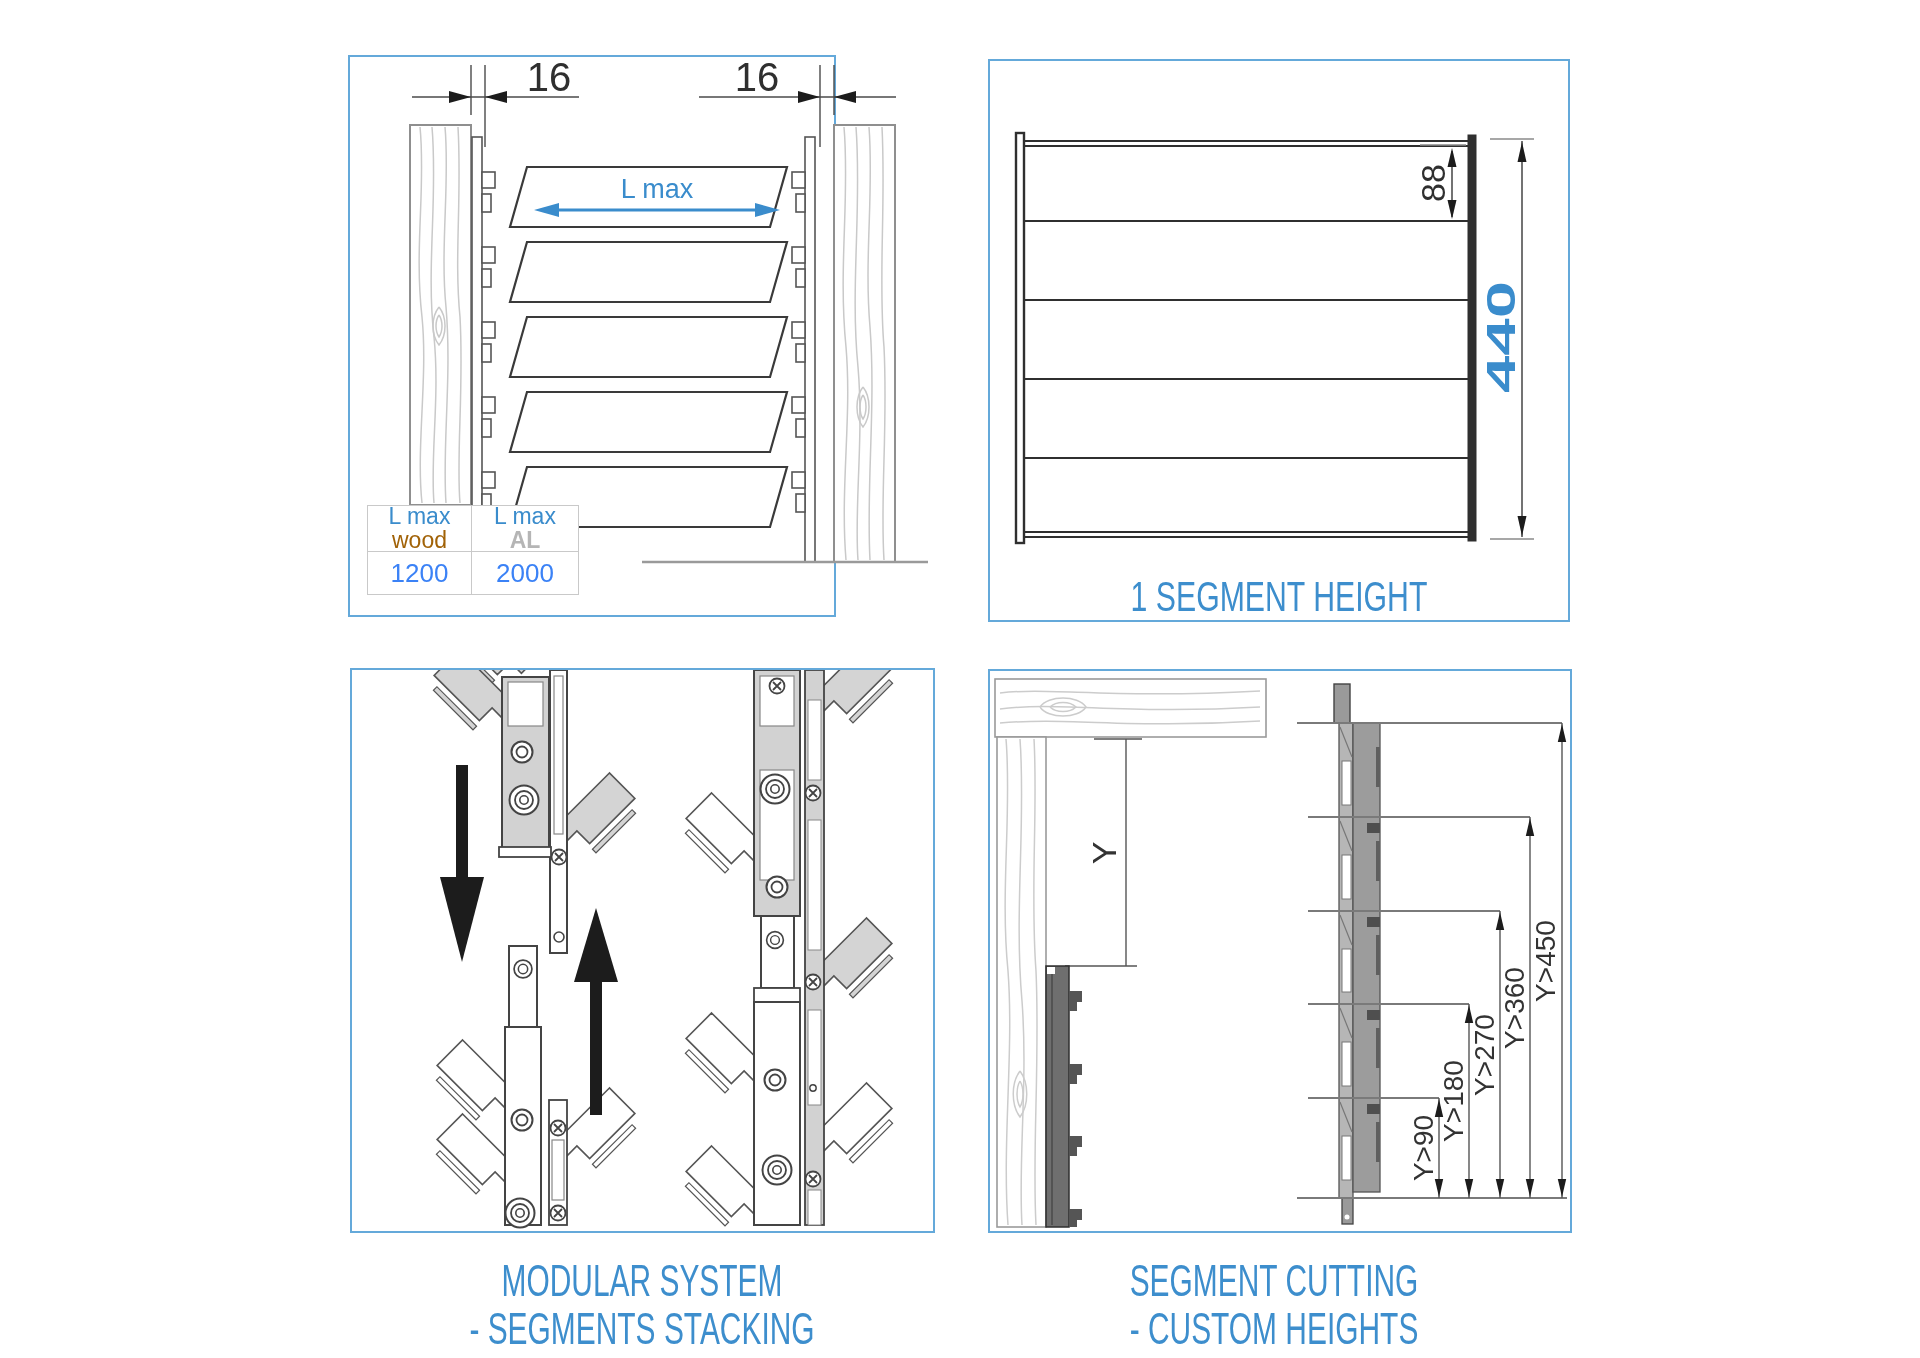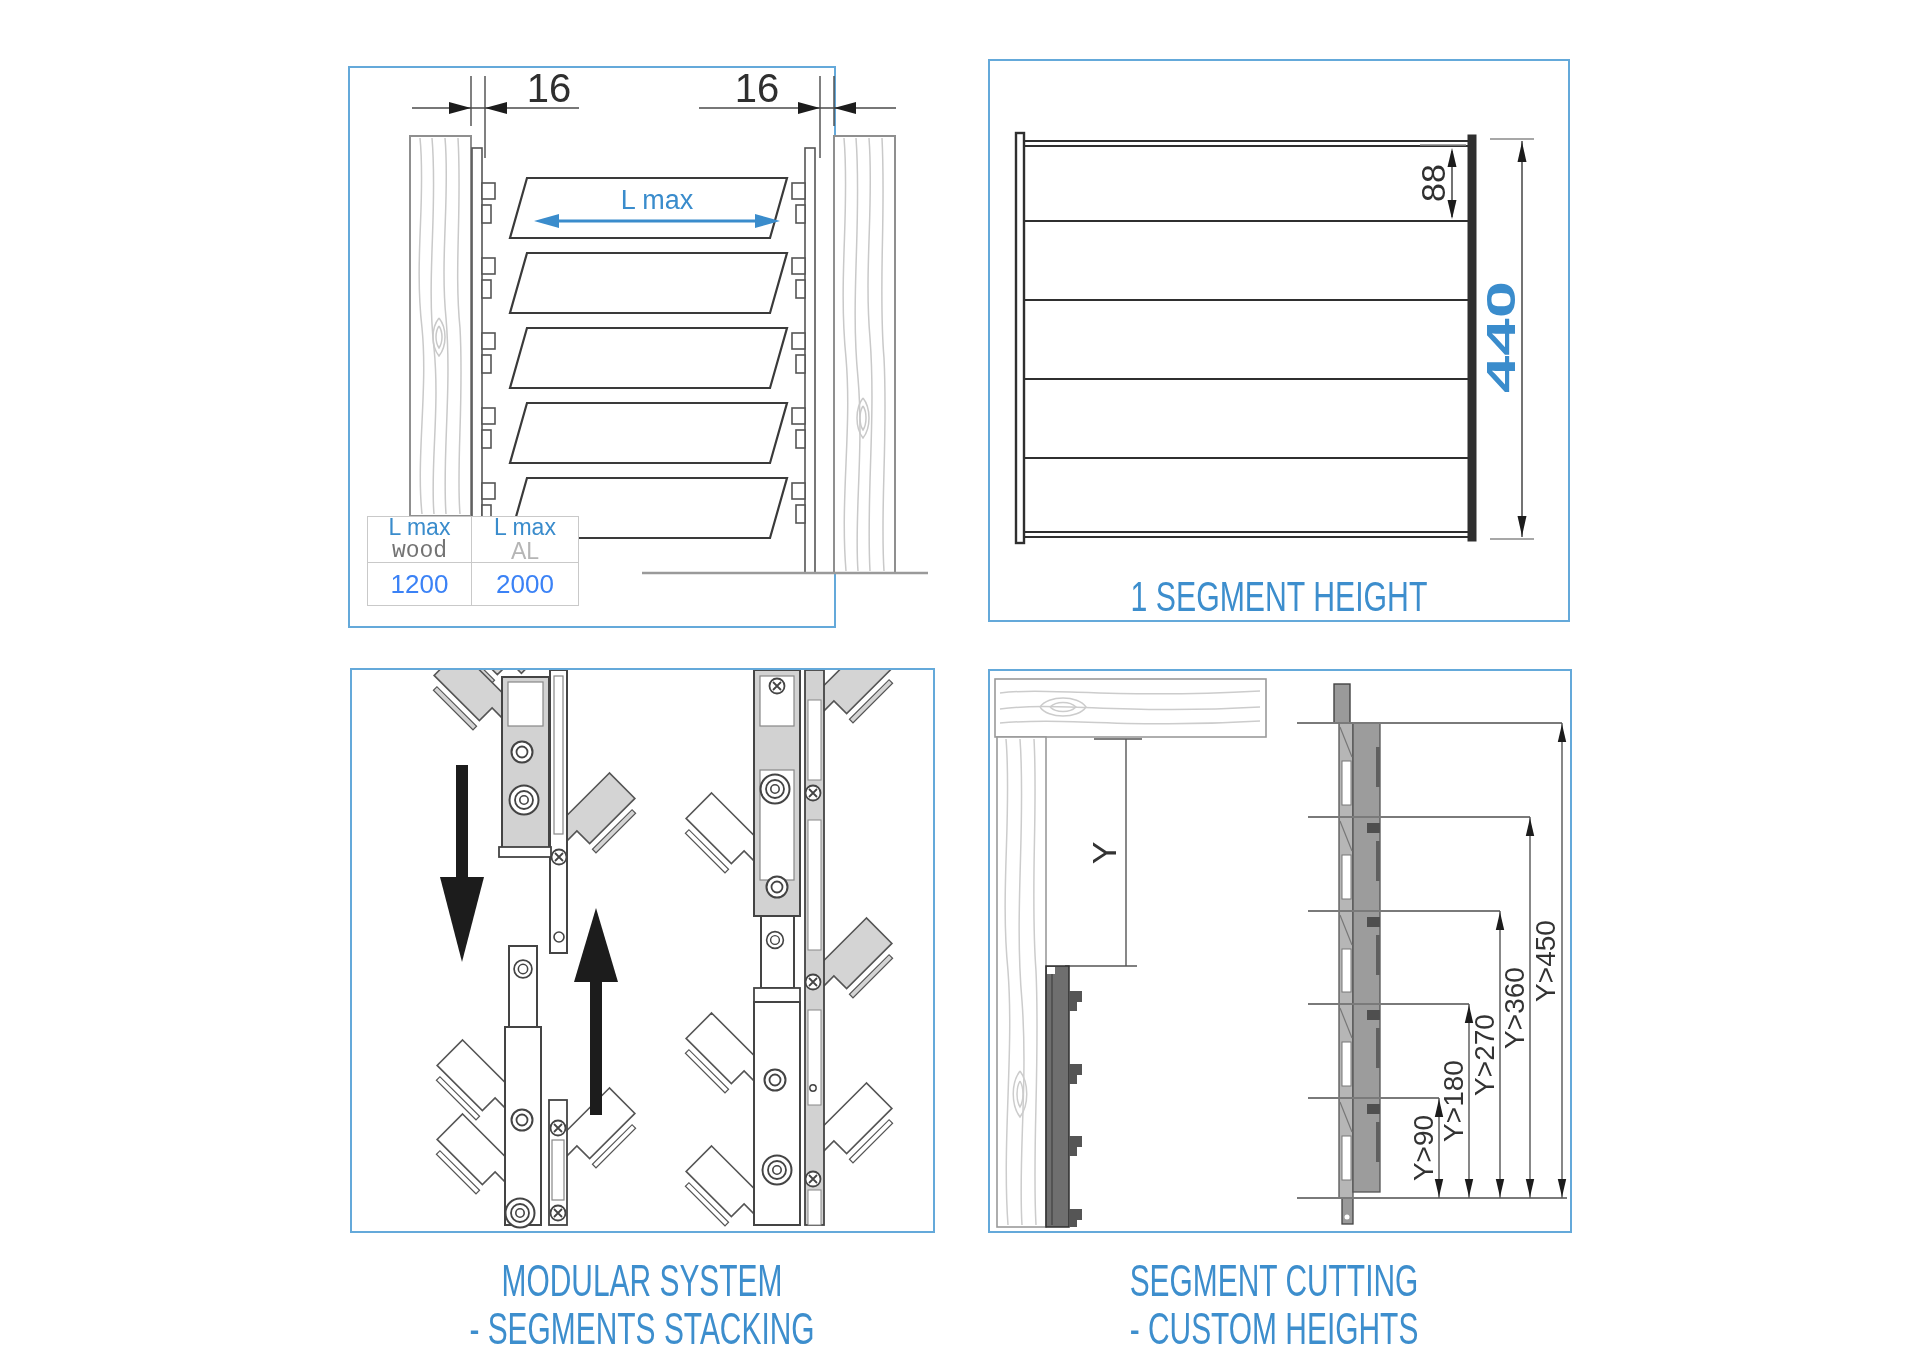--- a/index.html
+++ b/index.html
@@ -12,22 +12,22 @@
   .seg-label{position:absolute;left:0;width:100%;top:512px;text-align:center;color:#3d8ecd;
              font-size:42px;transform:scaleX(0.72);transform-origin:center top;white-space:nowrap;}
   .ltable{position:absolute;left:17px;top:448px;width:212px;height:90px;background:#fff;
           border:1.5px solid #c9c9c9;box-sizing:border-box;display:grid;
           grid-template-columns:104px 1fr;grid-template-rows:46px 1fr;}
   .ltable .cell{border-right:1.5px solid #c9c9c9;border-bottom:1.5px solid #c9c9c9;
                 display:flex;flex-direction:column;align-items:center;justify-content:center;}
   .ltable .cell:nth-child(2n){border-right:none;}
   .ltable .cell.vrow{border-bottom:none;font-size:26px;color:#3b82f6;}
   .h1{font-size:23px;line-height:23px;color:#3a8ccc;}
-  .h2w{font-size:23px;line-height:24px;color:#737373;font-family:Liberation Mono, monospace;}
-  .h2a{font-size:23px;line-height:24px;color:#b5b5b5;}
+  .h2w{font-size:23px;line-height:24px;color:#a16207;}
+  .h2a{font-size:23px;line-height:24px;color:#b5b5b5;font-weight:bold;}
   text{font-family:"Liberation Sans",sans-serif;}
 </style>
 </head>
 <body>
 
 <div class="stage">
 
   <svg width="0" height="0" style="position:absolute">
     <defs>
       <g id="sym-screw">
@@ -51,21 +51,21 @@
         </g>
       <g id="arm-l">
           <g transform="rotate(45)">
         <path d="M-88,-28 L-8,-28 L-8,-10 L-24,-10 L-24,8 L-88,8 Z" fill="#fff" stroke="#555" stroke-width="1.6"></path>
         <rect x="-78" y="14" width="56" height="5" fill="#fff" stroke="#555" stroke-width="1.2"></rect>
           </g>
         </g>
     </defs>
   </svg>
 
-  <div class="panel" style="left:348px;top:66px;width:488px;height:562px;">
+  <div class="panel" style="left:348px;top:55px;width:488px;height:562px;">
     <svg width="581" height="558" viewBox="0 0 581 558">
 
       <g>
         <rect x="60" y="68" width="61" height="380" fill="#fff" stroke="#8f8f8f" stroke-width="2"></rect>
         <g stroke="#c9c9c9" stroke-width="1.5" fill="none">
           <path d="M70,70 C76,130 64,190 72,260 C78,320 66,390 72,446"></path>
           <path d="M82,70 C88,140 76,210 84,280 C90,340 80,400 84,446"></path>
           <path d="M95,70 C100,125 90,190 96,250 C102,320 92,390 96,446"></path>
           <path d="M108,70 C112,140 104,200 110,260 C114,330 106,400 110,446"></path>
           <path d="M89,250 c-8,10 -8,28 0,38 c8,-10 8,-28 0,-38"></path>

